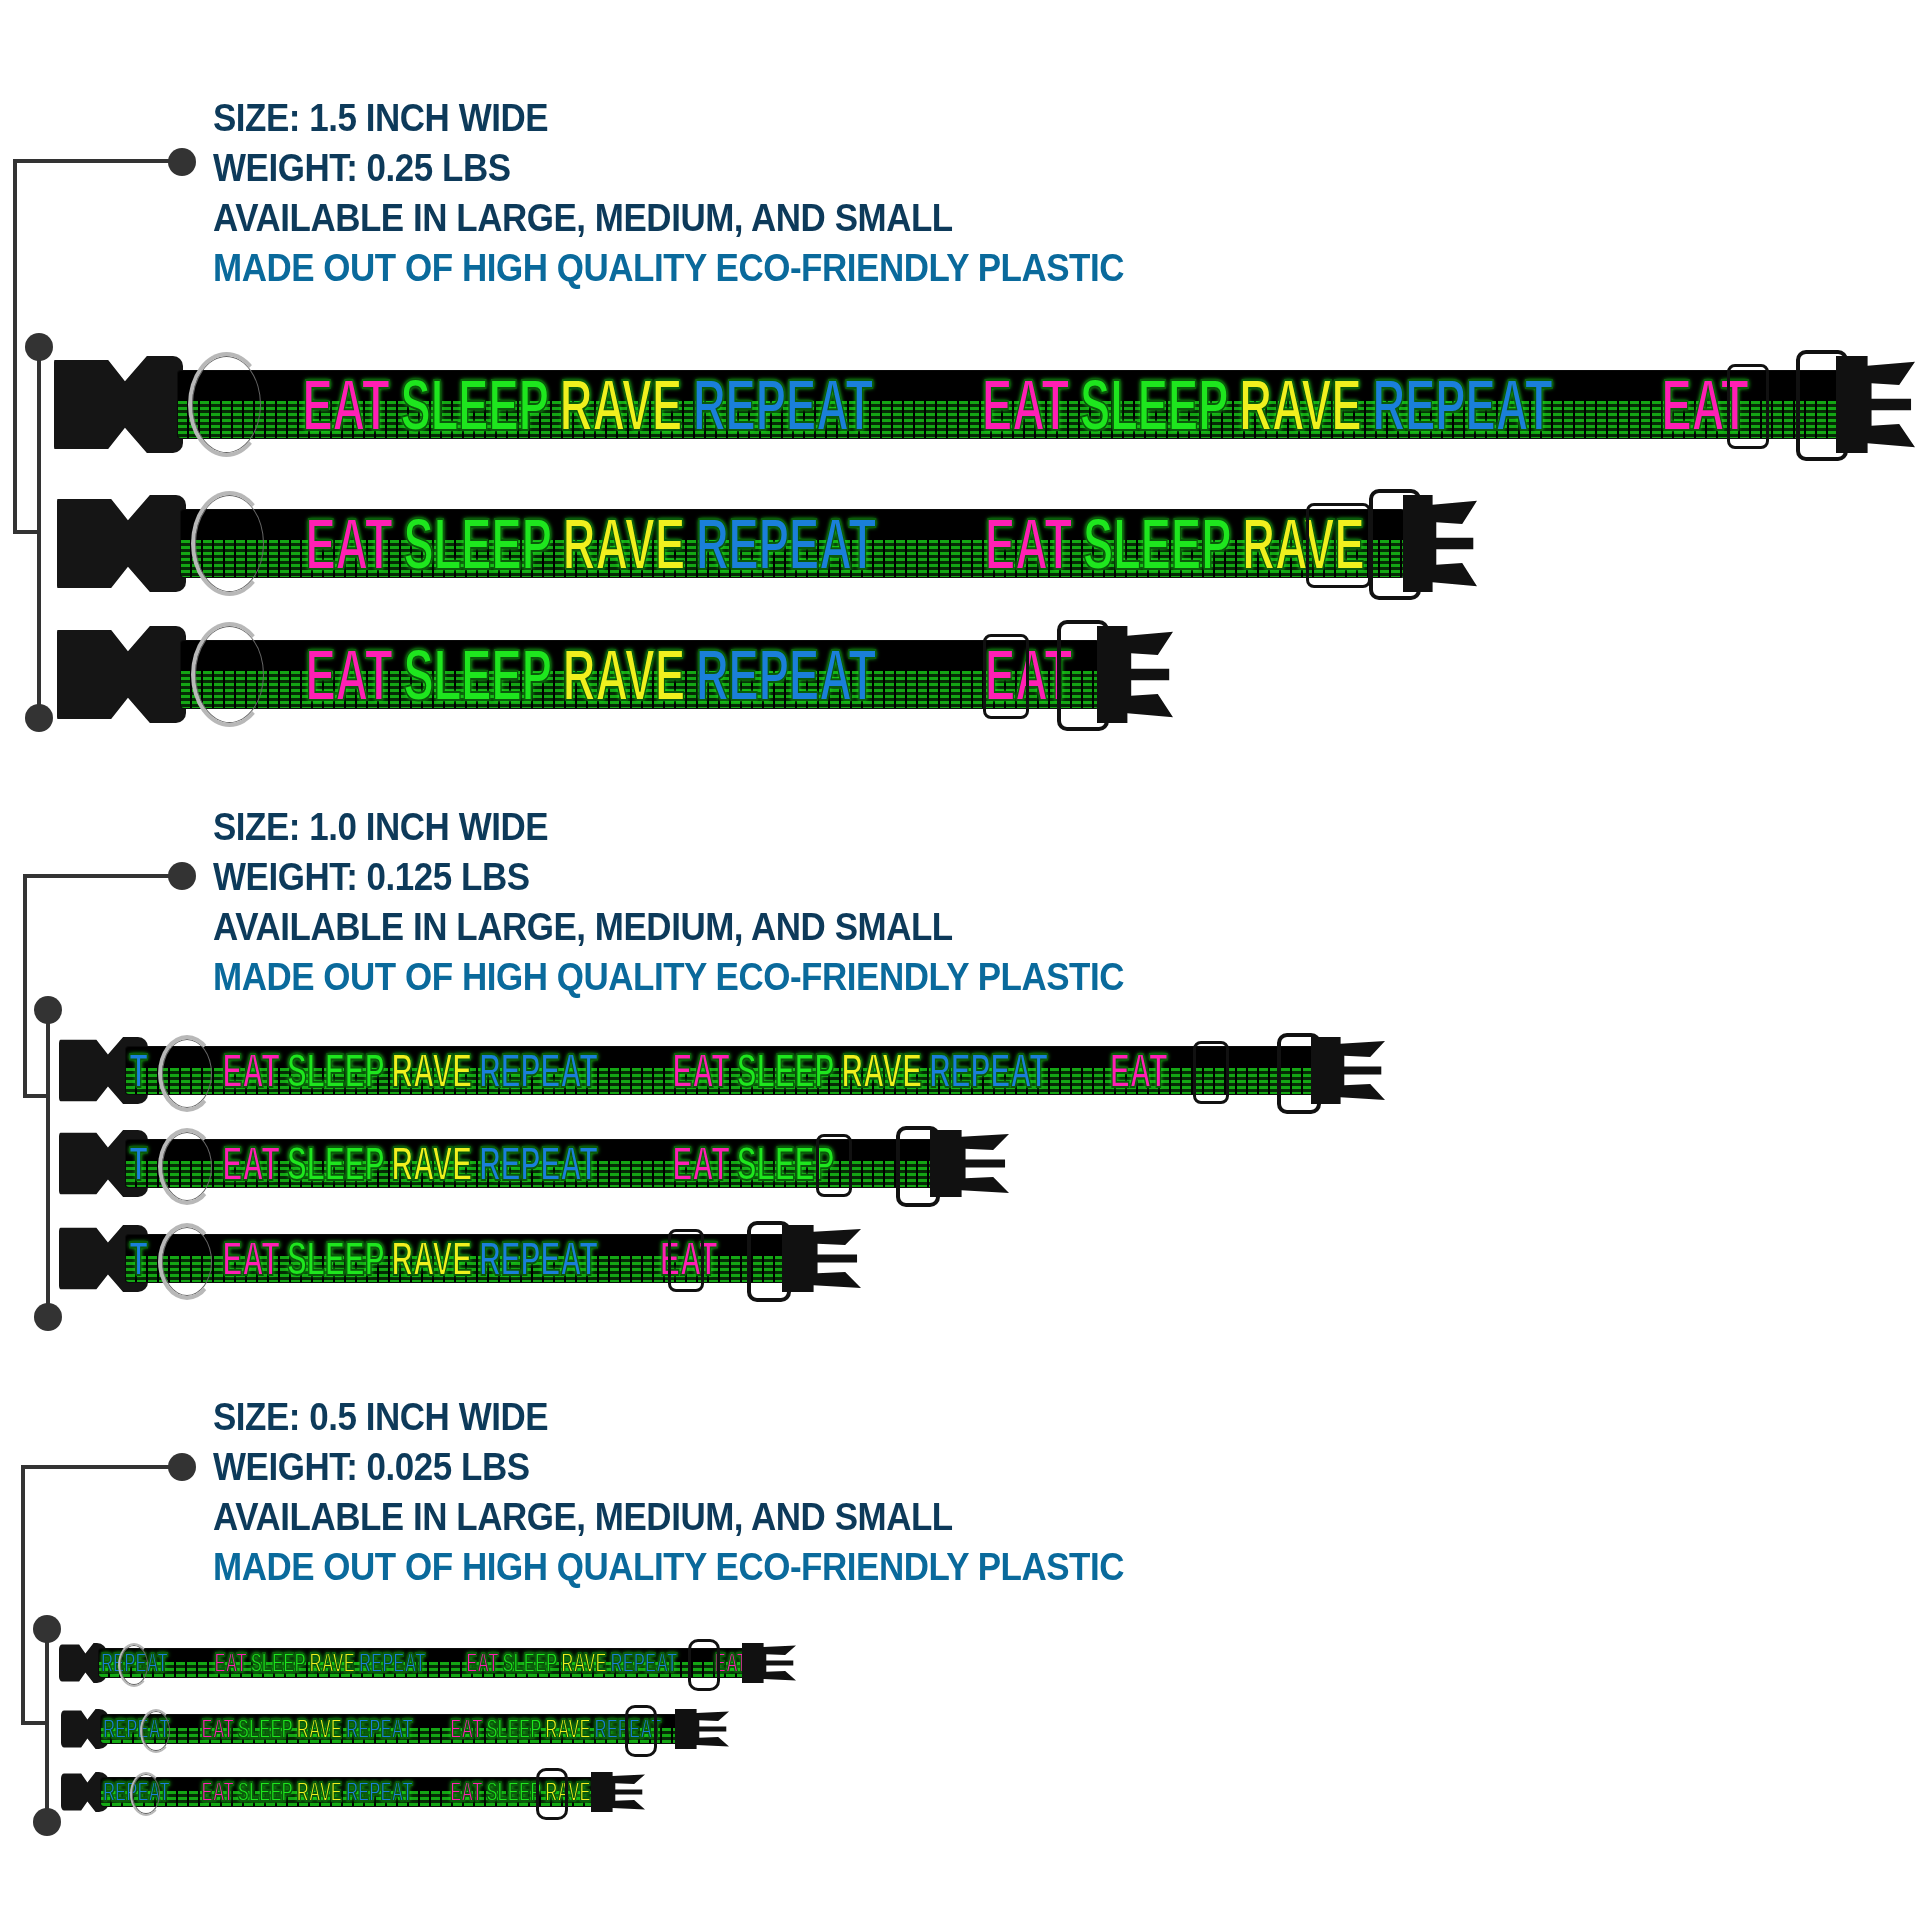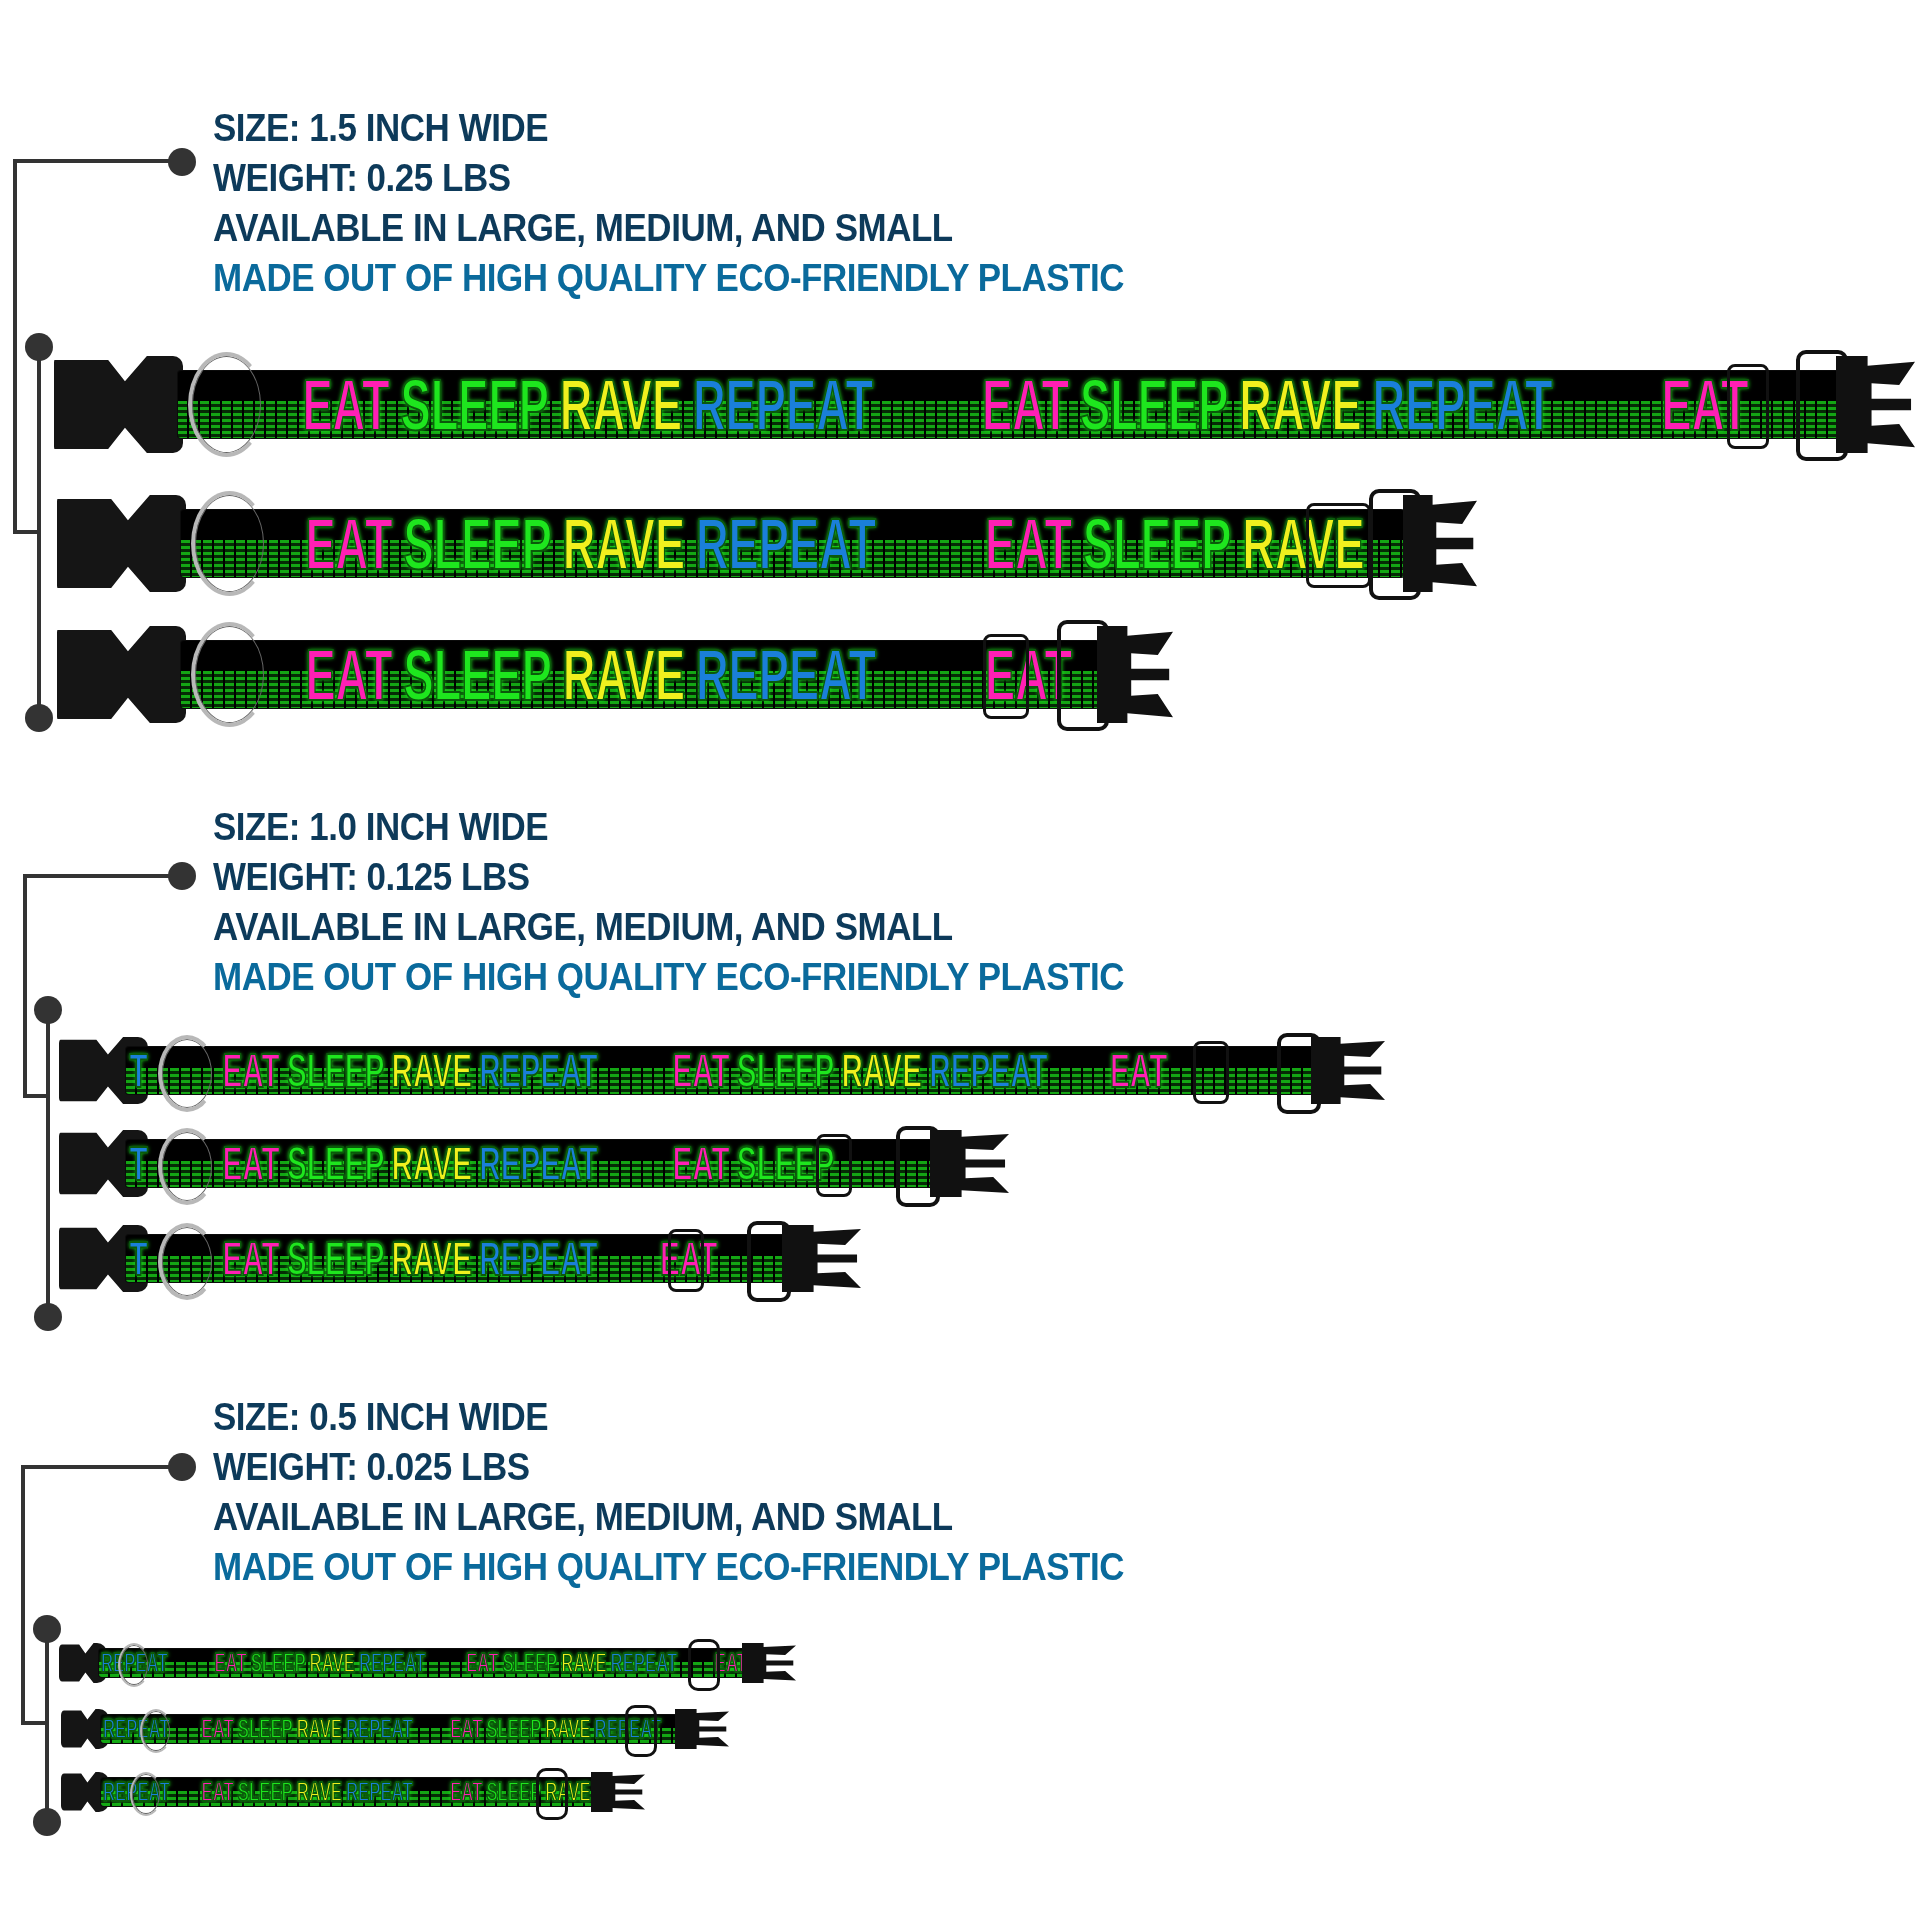--- a/index.html
+++ b/index.html
@@ -29,21 +29,21 @@
   .ring{position:absolute;border:4px solid #b8b8b8;border-right-color:transparent;border-radius:50%;box-shadow:inset 0 0 0 1px #666;}
   .slider{position:absolute;border:4px solid #111;border-radius:10px;background:transparent;}
   .buckle-m{position:absolute;top:0;bottom:0;background:#111;
     clip-path:polygon(0 0,40% 0,40% 10%,100% 6%,80% 30%,45% 28%,45% 44%,95% 44%,95% 56%,45% 56%,45% 72%,80% 70%,100% 94%,40% 90%,40% 100%,0 100%);}
   .keeper{position:absolute;border:3px solid #111;border-radius:8px;}
 </style>
 </head>
 <body>
 
 <section>
-  <div class="spec" style="top:103px;">
+  <div class="spec" style="top:93px;">
     <span class="spec-line">SIZE: 1.5 INCH WIDE</span>
     <span class="spec-line">WEIGHT: 0.25 LBS</span>
     <span class="spec-line">AVAILABLE IN LARGE, MEDIUM, AND SMALL</span>
     <span class="spec-line accent">MADE OUT OF HIGH QUALITY ECO-FRIENDLY PLASTIC</span>
   </div>
 
   <div class="dot" style="left:168px;top:148px;"></div>
   <div class="line" style="left:15px;top:159px;width:158px;height:4px;"></div>
   <div class="line" style="left:13px;top:159px;width:4px;height:374px;"></div>
   <div class="line" style="left:13px;top:530px;width:27px;height:4px;"></div>

